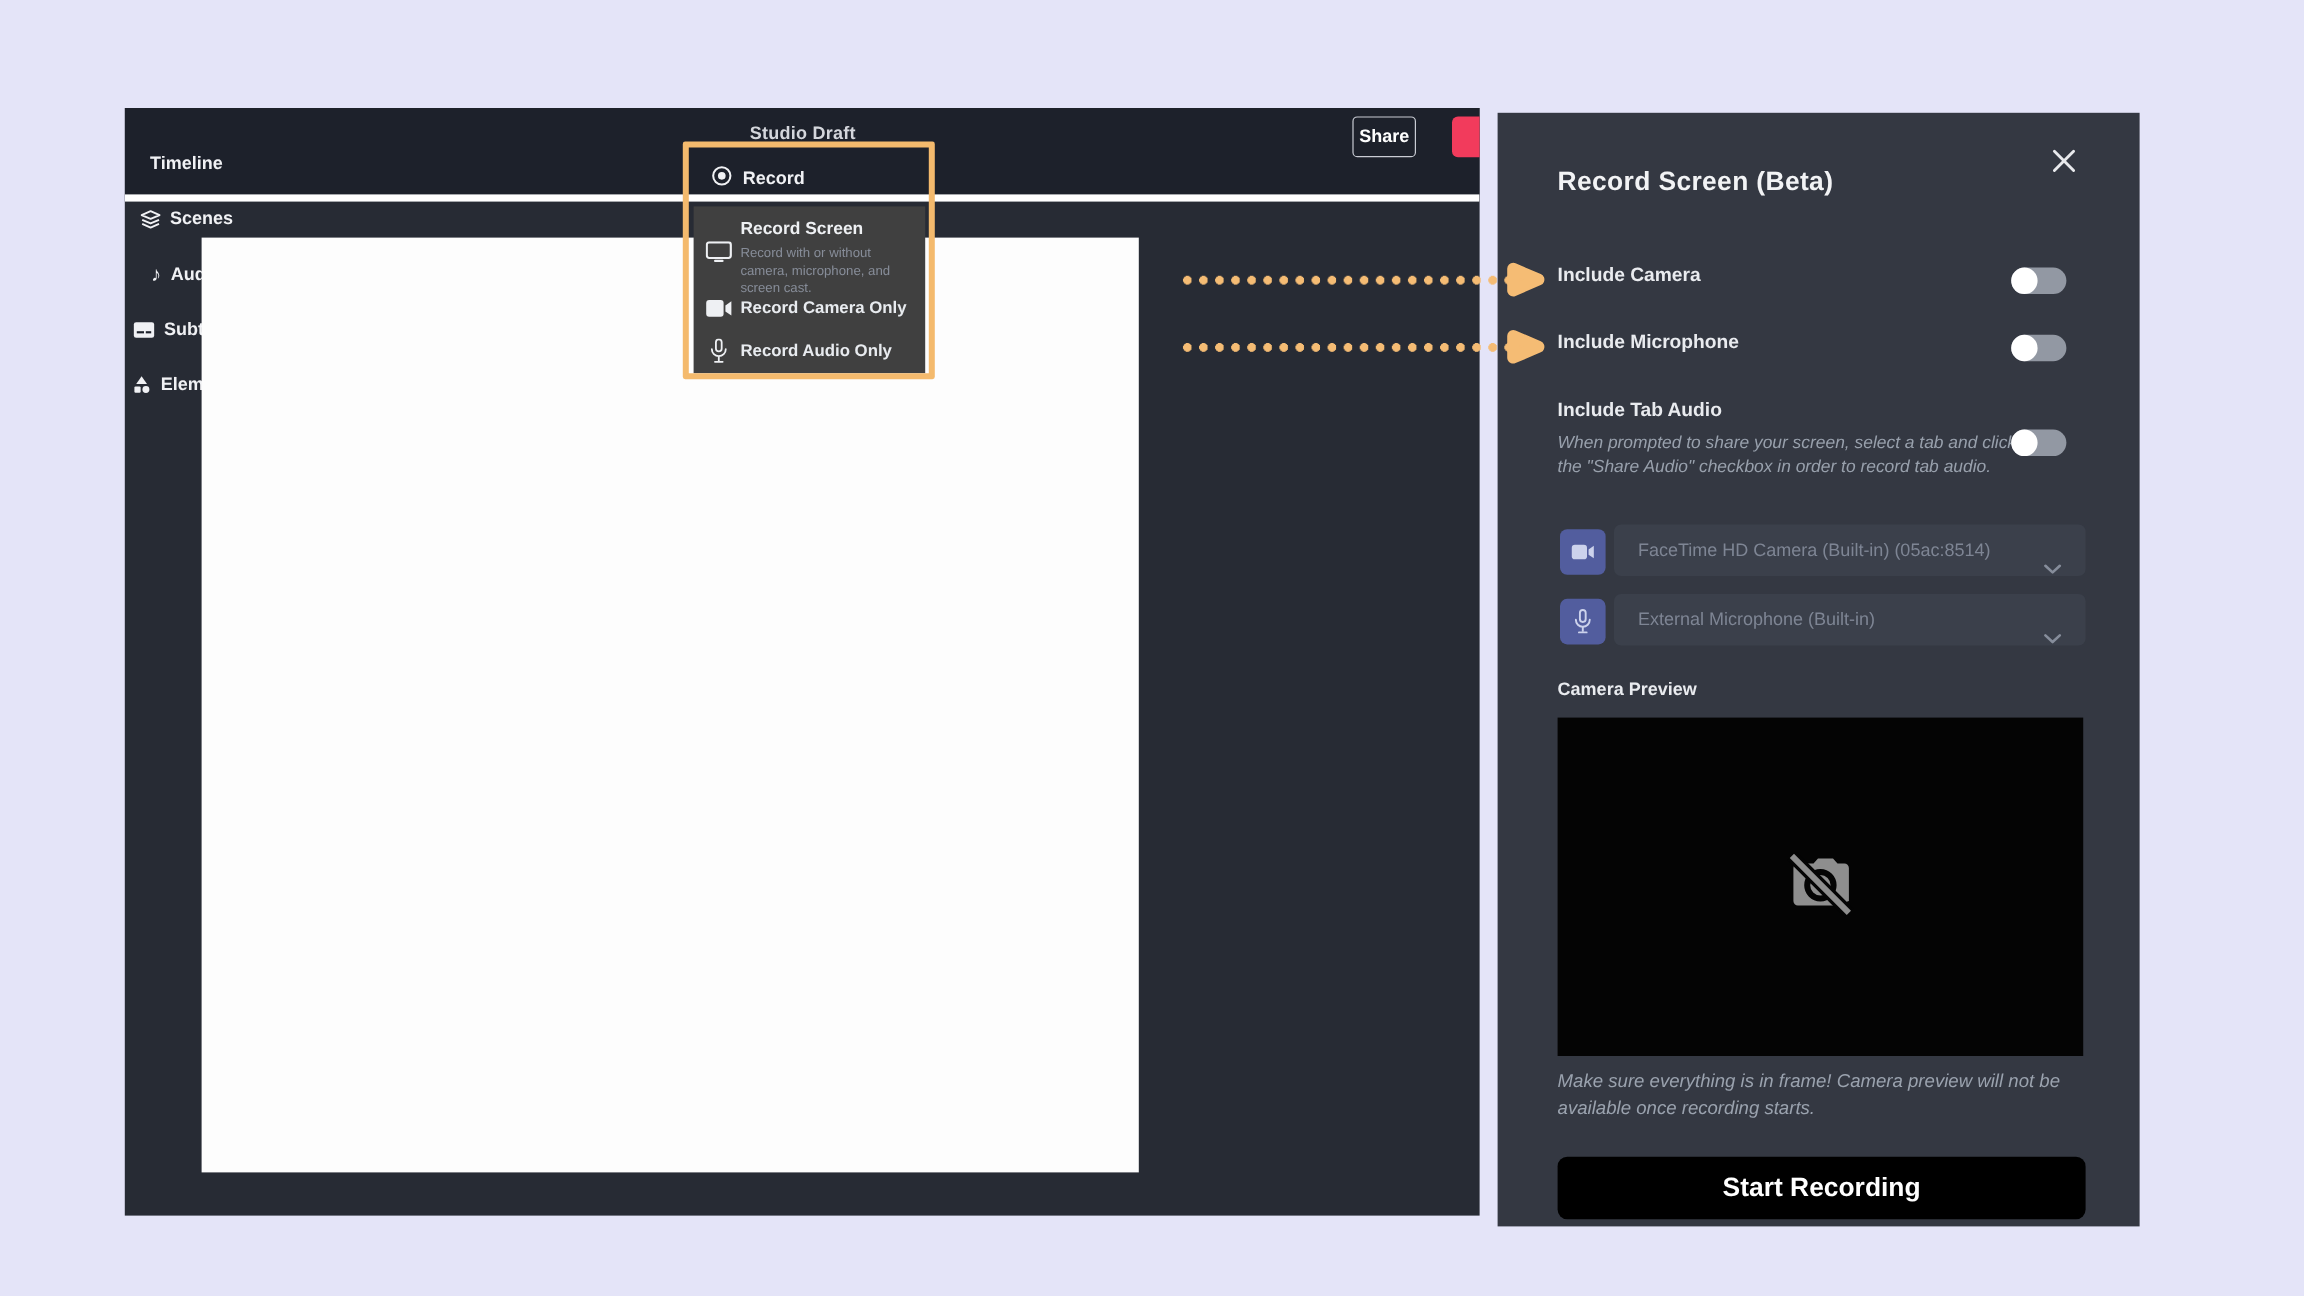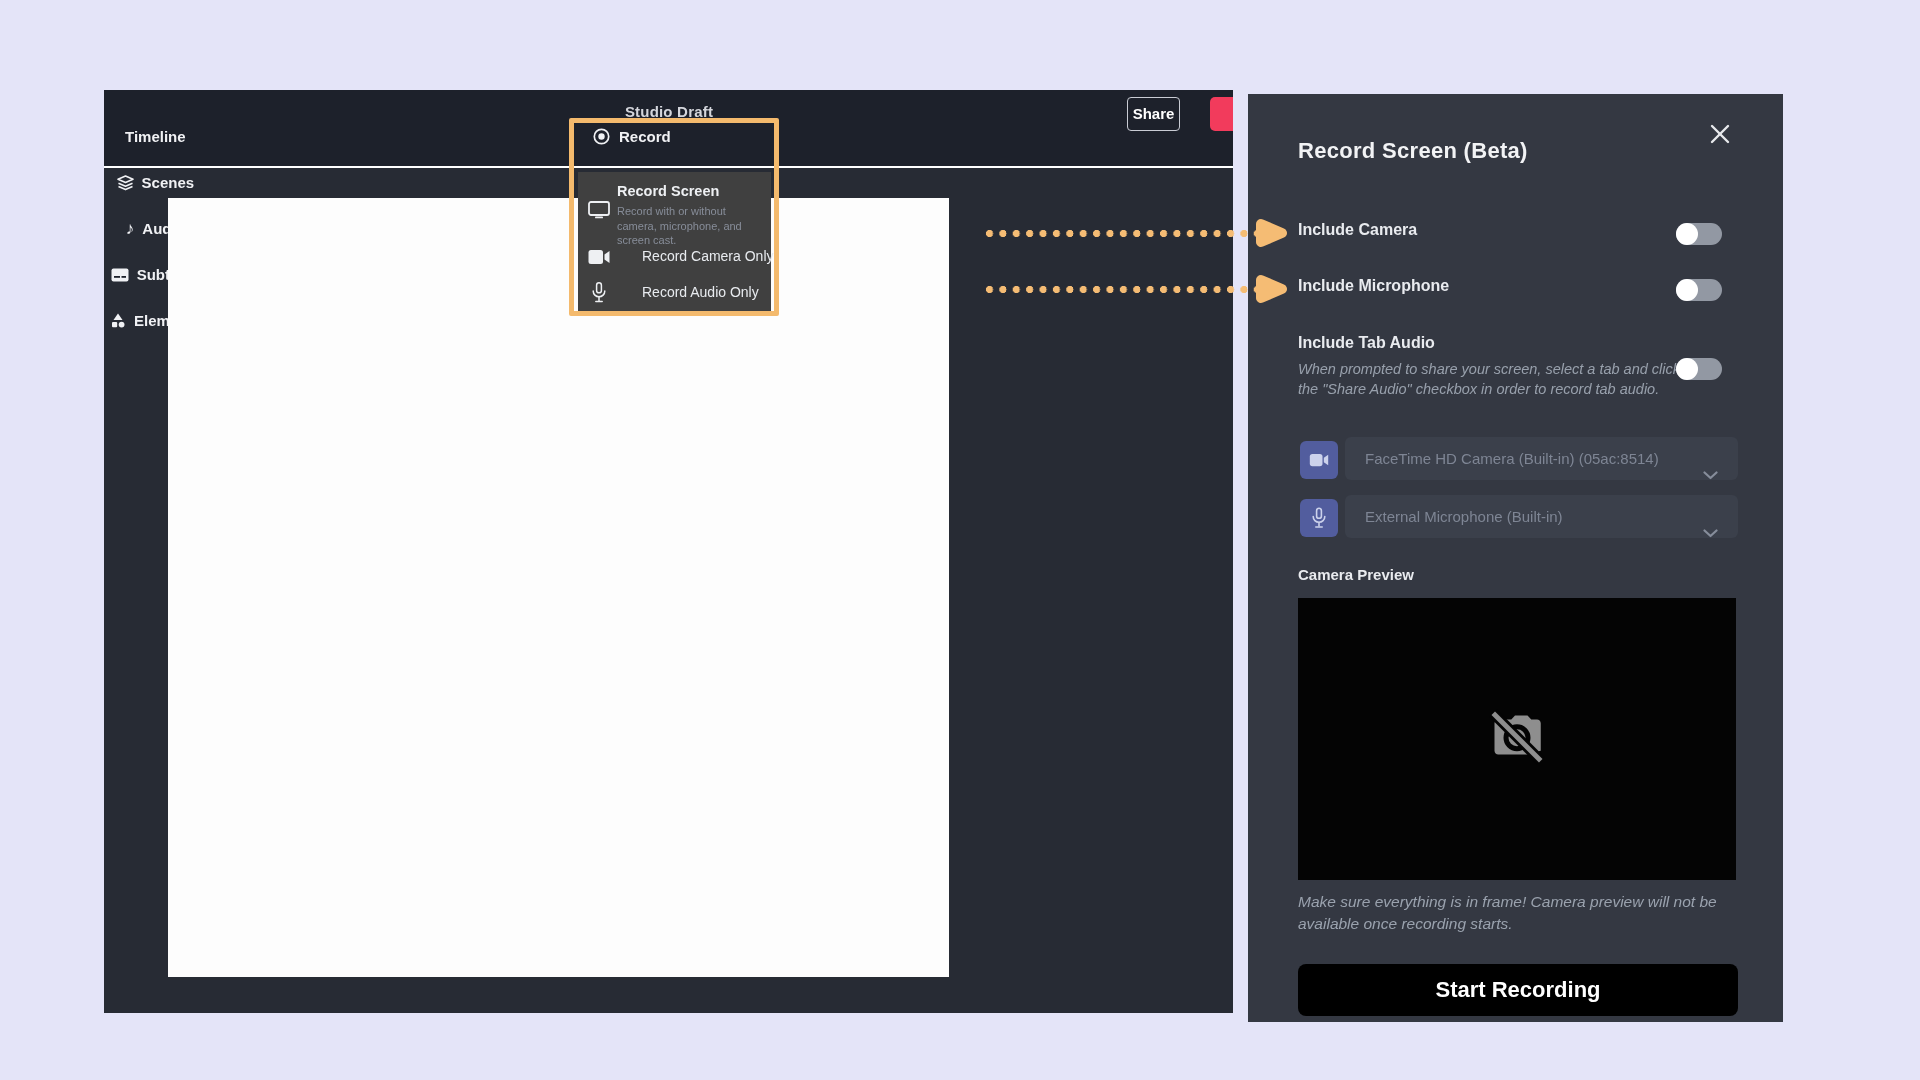--- a/index.html
+++ b/index.html
@@ -11,38 +11,38 @@
     overflow:hidden;
   }
 
   
   .editor-window{
     position:absolute; left:104px; top:90px; width:1129px; height:923px;
     background:#272b34; overflow:hidden; z-index:1;
   }
   .editor-header{
     position:absolute; left:0; top:0; width:100%; height:78px;
-    background:#1d212b; border-bottom:2px solid #ffffff;
+    background:#1d212b; border-bottom:6px solid #ffffff;
   }
   .studio-title{
     position:absolute; left:440px; top:13px; width:250px; text-align:center;
     color:#d4d6dc; font-size:15px; font-weight:700; letter-spacing:.2px;
   }
   .nav-row{
     position:absolute; left:4px; top:38px; height:40px;
     display:flex; align-items:center; gap:29px; padding-left:2px;flex-direction:column;
   }
   .nav-item{
     display:flex; align-items:center; gap:8px;
     color:#f0f1f4; font-size:15px; font-weight:600; white-space:nowrap; cursor:pointer;
   }
   .nav-item .ni{ display:flex; align-items:center; }
   .nav-record{
     position:absolute; left:489px; top:38px; height:40px;
-    display:flex; gap:9px;
+    display:flex; align-items:center; gap:9px;
     color:#f0f1f4; font-size:15px; font-weight:600;
   }
   .share-btn{
     position:absolute; left:1023px; top:7px; width:53px; height:34px;
     border:1.5px solid #c9ccd4; border-radius:4px; background:transparent;
     color:#ffffff; font-size:15px; font-weight:600; text-align:center; line-height:31px;
     cursor:pointer;
   }
   .mini-red-btn{
     position:absolute; left:1106px; top:7px; width:32px; height:34px;
@@ -60,21 +60,21 @@
   }
   .dd-item1{ position:absolute; left:0; top:8px; width:100%; }
   .dd-item1-title{ position:absolute; left:39px; top:3px; color:#eef0f3; font-size:14.5px; font-weight:600; }
   .dd-item1-desc{
     position:absolute; left:39px; top:24px; width:150px;
     color:#878d99; font-size:11px; line-height:1.32;
   }
   .dd-icon-screen{ position:absolute; left:10px; top:21px; }
   .dd-item2{ position:absolute; left:0; top:72px; height:26px; width:100%; }
   .dd-item3{ position:absolute; left:0; top:108px; height:26px; width:100%; }
-  .dd-label{ position:absolute; left:39px; top:4px; color:#e8ebef; font-size:14px; font-weight:400; white-space:nowrap;margin-left:25px; }
+  .dd-label{ position:absolute; left:39px; top:4px; color:#e8ebef; font-size:14px; font-weight:700; white-space:nowrap; }
   .orange-box{
     position:absolute; left:569px; top:118px; width:210px; height:198px;
     border:5px solid #f4ba6d; border-radius:2px; z-index:4; pointer-events:none;
   }
 
   
   .dotline{
     position:absolute; height:9px; width:272px; z-index:6;
     background-image:radial-gradient(circle 3.6px at 4.5px 4.5px, #f5bc74 3.4px, rgba(0,0,0,0) 3.8px);
     background-size:13.4px 9px; background-repeat:repeat-x;

